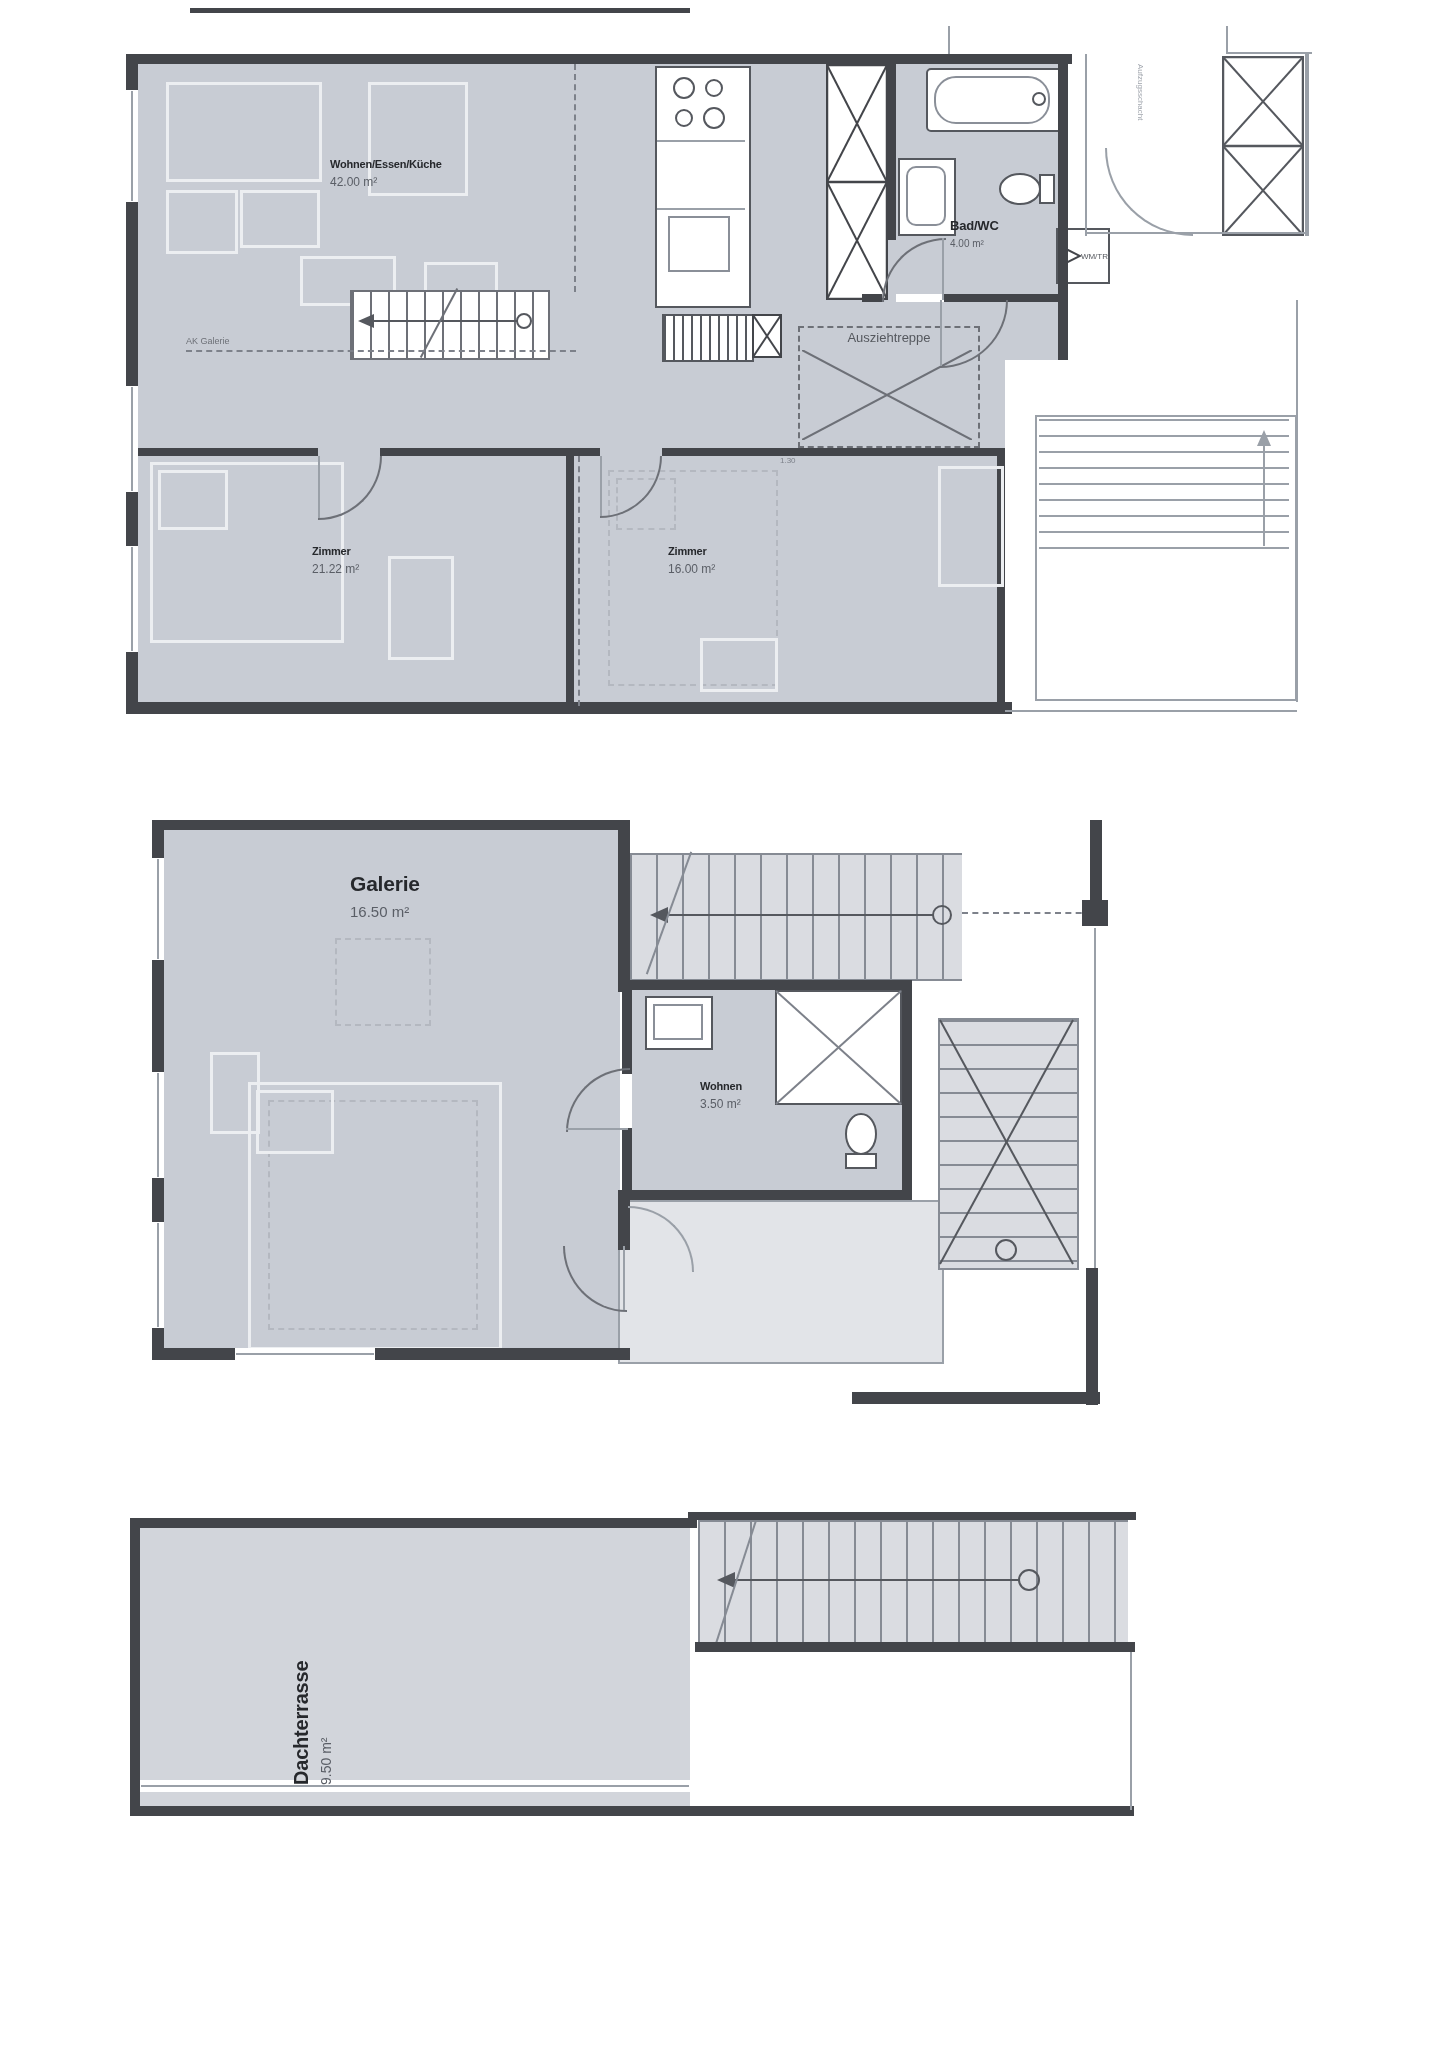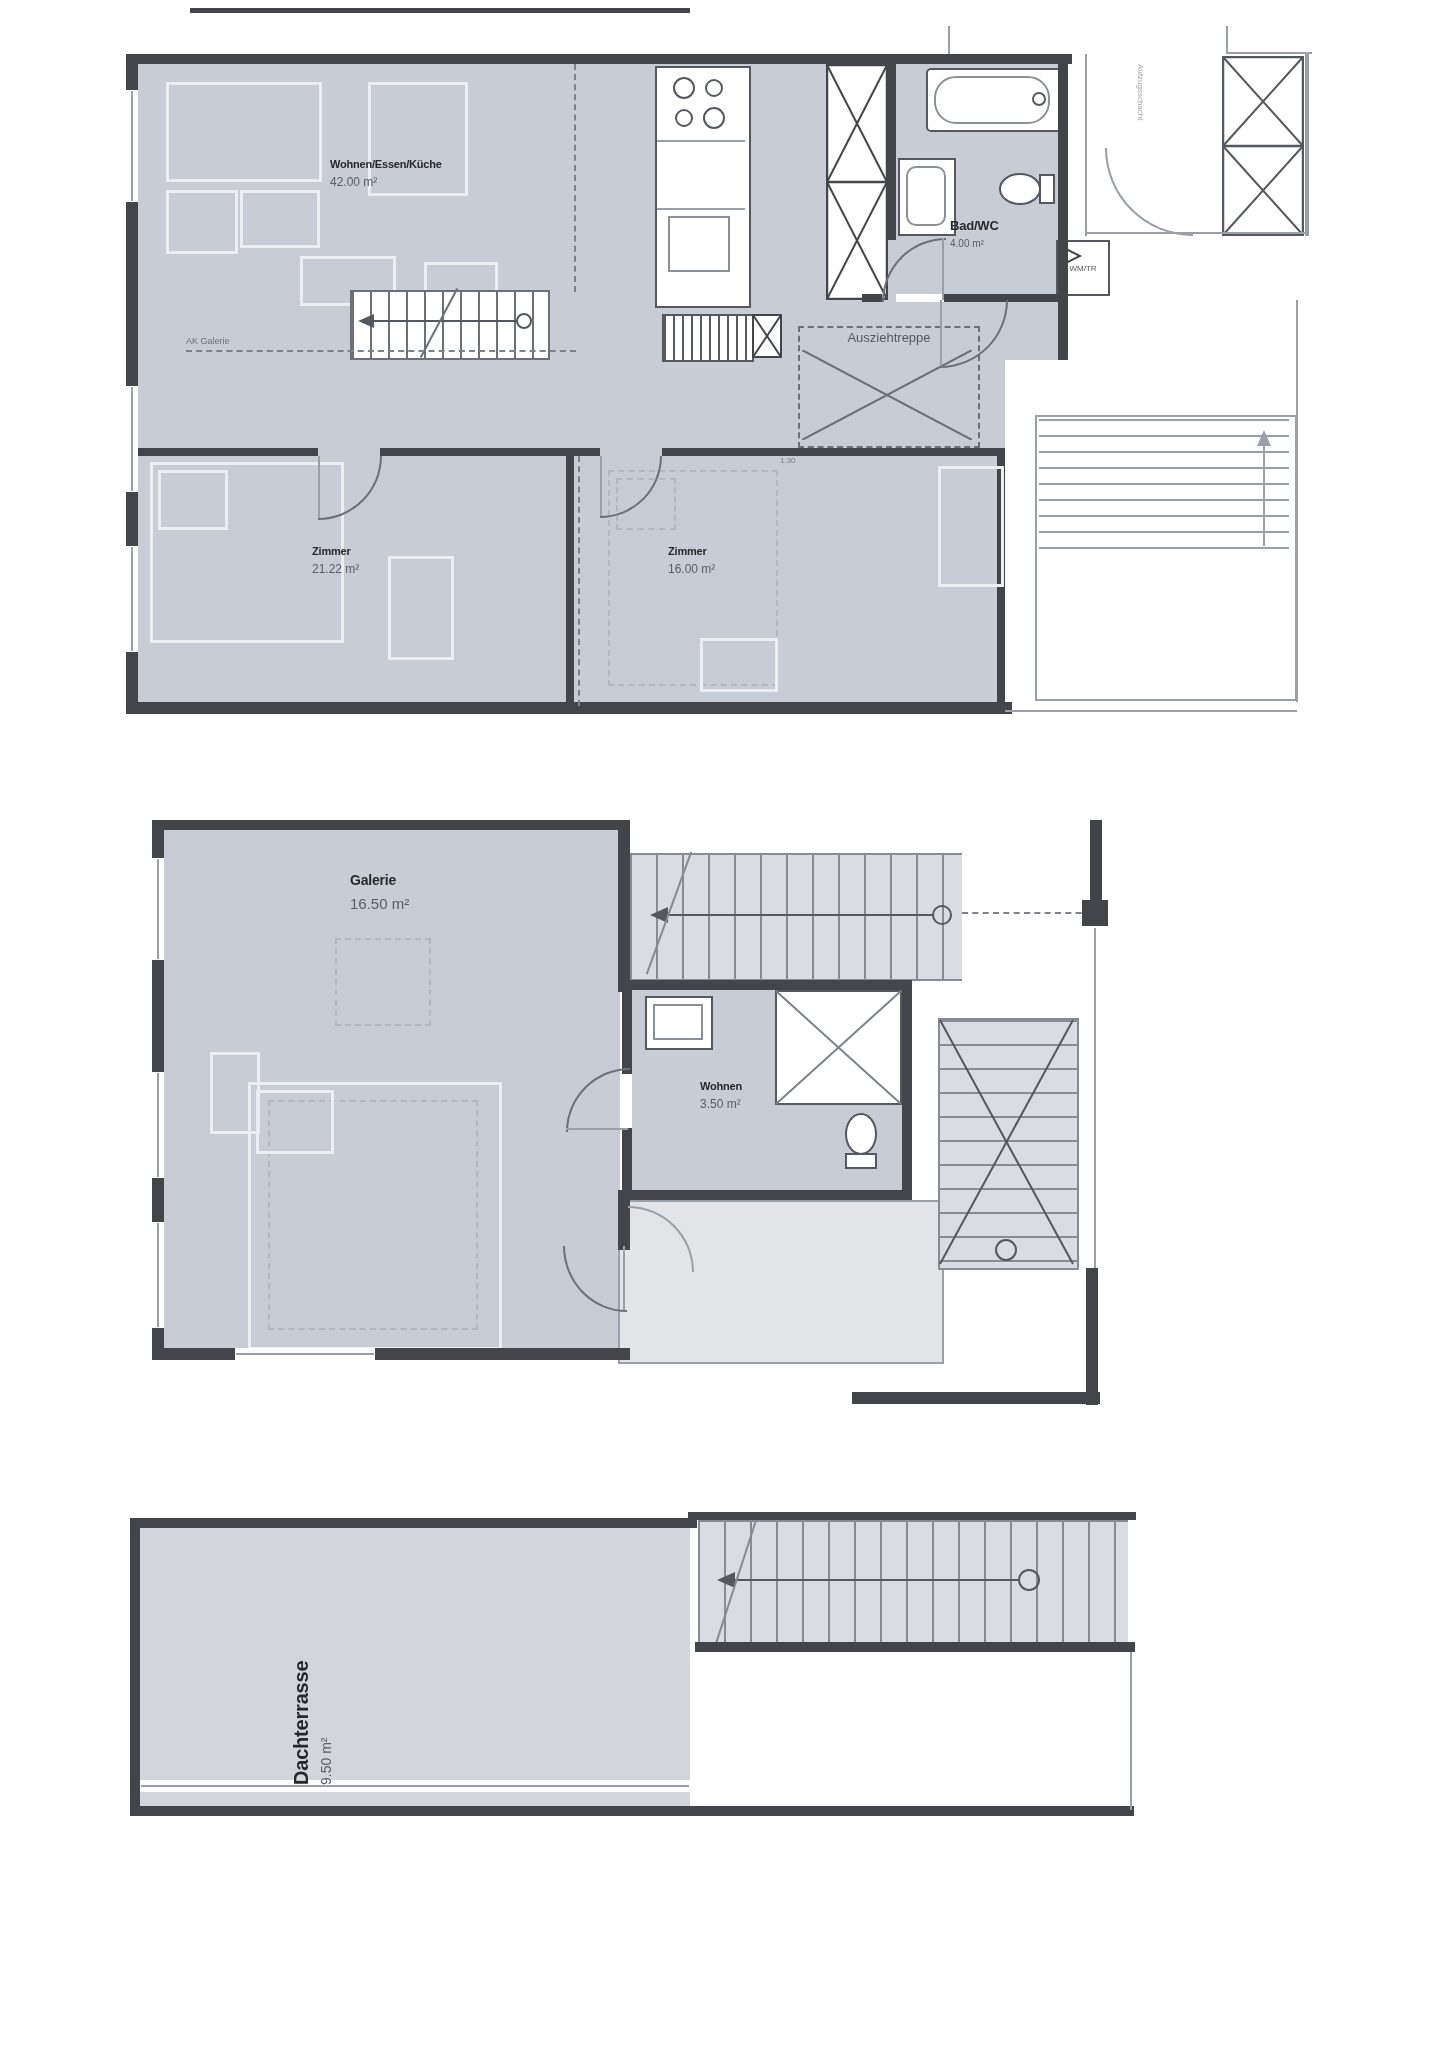--- a/index.html
+++ b/index.html
@@ -33,21 +33,21 @@
   .arc.tr{border-left:0;border-bottom:0;border-top-right-radius:100%}
   .arc.bl{border-right:0;border-top:0;border-bottom-left-radius:100%}
   .arc.br{border-left:0;border-top:0;border-bottom-right-radius:100%}
   .arc.thin{border-color:#9aa0a8}
   .dashH{position:absolute;border-top:2px dashed #7d818a}
   .dashV{position:absolute;border-left:2px dashed #7d818a}
   .dashbox{position:absolute;border:2px dashed #6d7077;text-align:center}
   .lbl{position:absolute}
   .nm{font-weight:bold;font-size:11px;letter-spacing:-.2px;white-space:nowrap;color:#26282c}
   .ar{font-size:12px;color:#5a5e66;margin-top:5px;white-space:nowrap}
-  .nm.big{font-size:14px}
+  .nm.big{font-size:21px}
   .ar.big{font-size:15px;margin-top:7px}
   .nm.sm{font-size:13px}
   .ar.sm{font-size:10px}
   .tiny{position:absolute;font-size:9px;color:#55585e;white-space:nowrap}
   .vert{writing-mode:vertical-rl}
   .abs{position:absolute}
   .rot{transform:rotate(-90deg)}
   .cut{position:absolute;background:#6d7077}
 </style>
 </head>
@@ -96,21 +96,21 @@
 
   <div class="box" style="left:926px;top:68px;width:134px;height:60px;border-radius:5px"></div>
   <div class="ibx" style="left:934px;top:76px;width:112px;height:44px;border-radius:22px"></div>
   <div class="dot" style="left:1032px;top:92px;width:10px;height:10px"></div>
   <div class="box" style="left:898px;top:158px;width:54px;height:74px"></div>
   <div class="ibx" style="left:906px;top:166px;width:36px;height:56px;border-radius:10px"></div>
   <svg class="abs" style="left:996px;top:166px" width="64" height="46">
     <ellipse cx="24" cy="23" rx="20" ry="15" fill="#fff" stroke="#55585e" stroke-width="2"></ellipse>
     <rect x="44" y="9" width="14" height="28" fill="#fff" stroke="#55585e" stroke-width="2"></rect>
   </svg>
-  <div class="box" style="left:1056px;top:240px;width:50px;height:52px;display:flex;align-items:center;justify-content:center">
+  <div class="box" style="left:1056px;top:228px;width:50px;height:52px;display:flex;align-items:center;justify-content:flex-end">
     <span style="font-size:8px;color:#55585e">WM/TR</span>
   </div>
 
   <div class="stw" style="left:350px;top:290px;width:196px;height:66px"></div>
   <svg class="abs" style="left:356px;top:310px" width="182" height="22">
     <circle cx="168" cy="11" r="7" fill="none" stroke="#55585e" stroke-width="2"></circle>
     <line x1="161" y1="11" x2="16" y2="11" stroke="#55585e" stroke-width="2"></line>
     <polygon points="2,11 18,4 18,18" fill="#55585e"></polygon>
   </svg>
   <div class="cut" style="left:438px;top:284px;width:2px;height:78px;transform:rotate(28deg)"></div>

